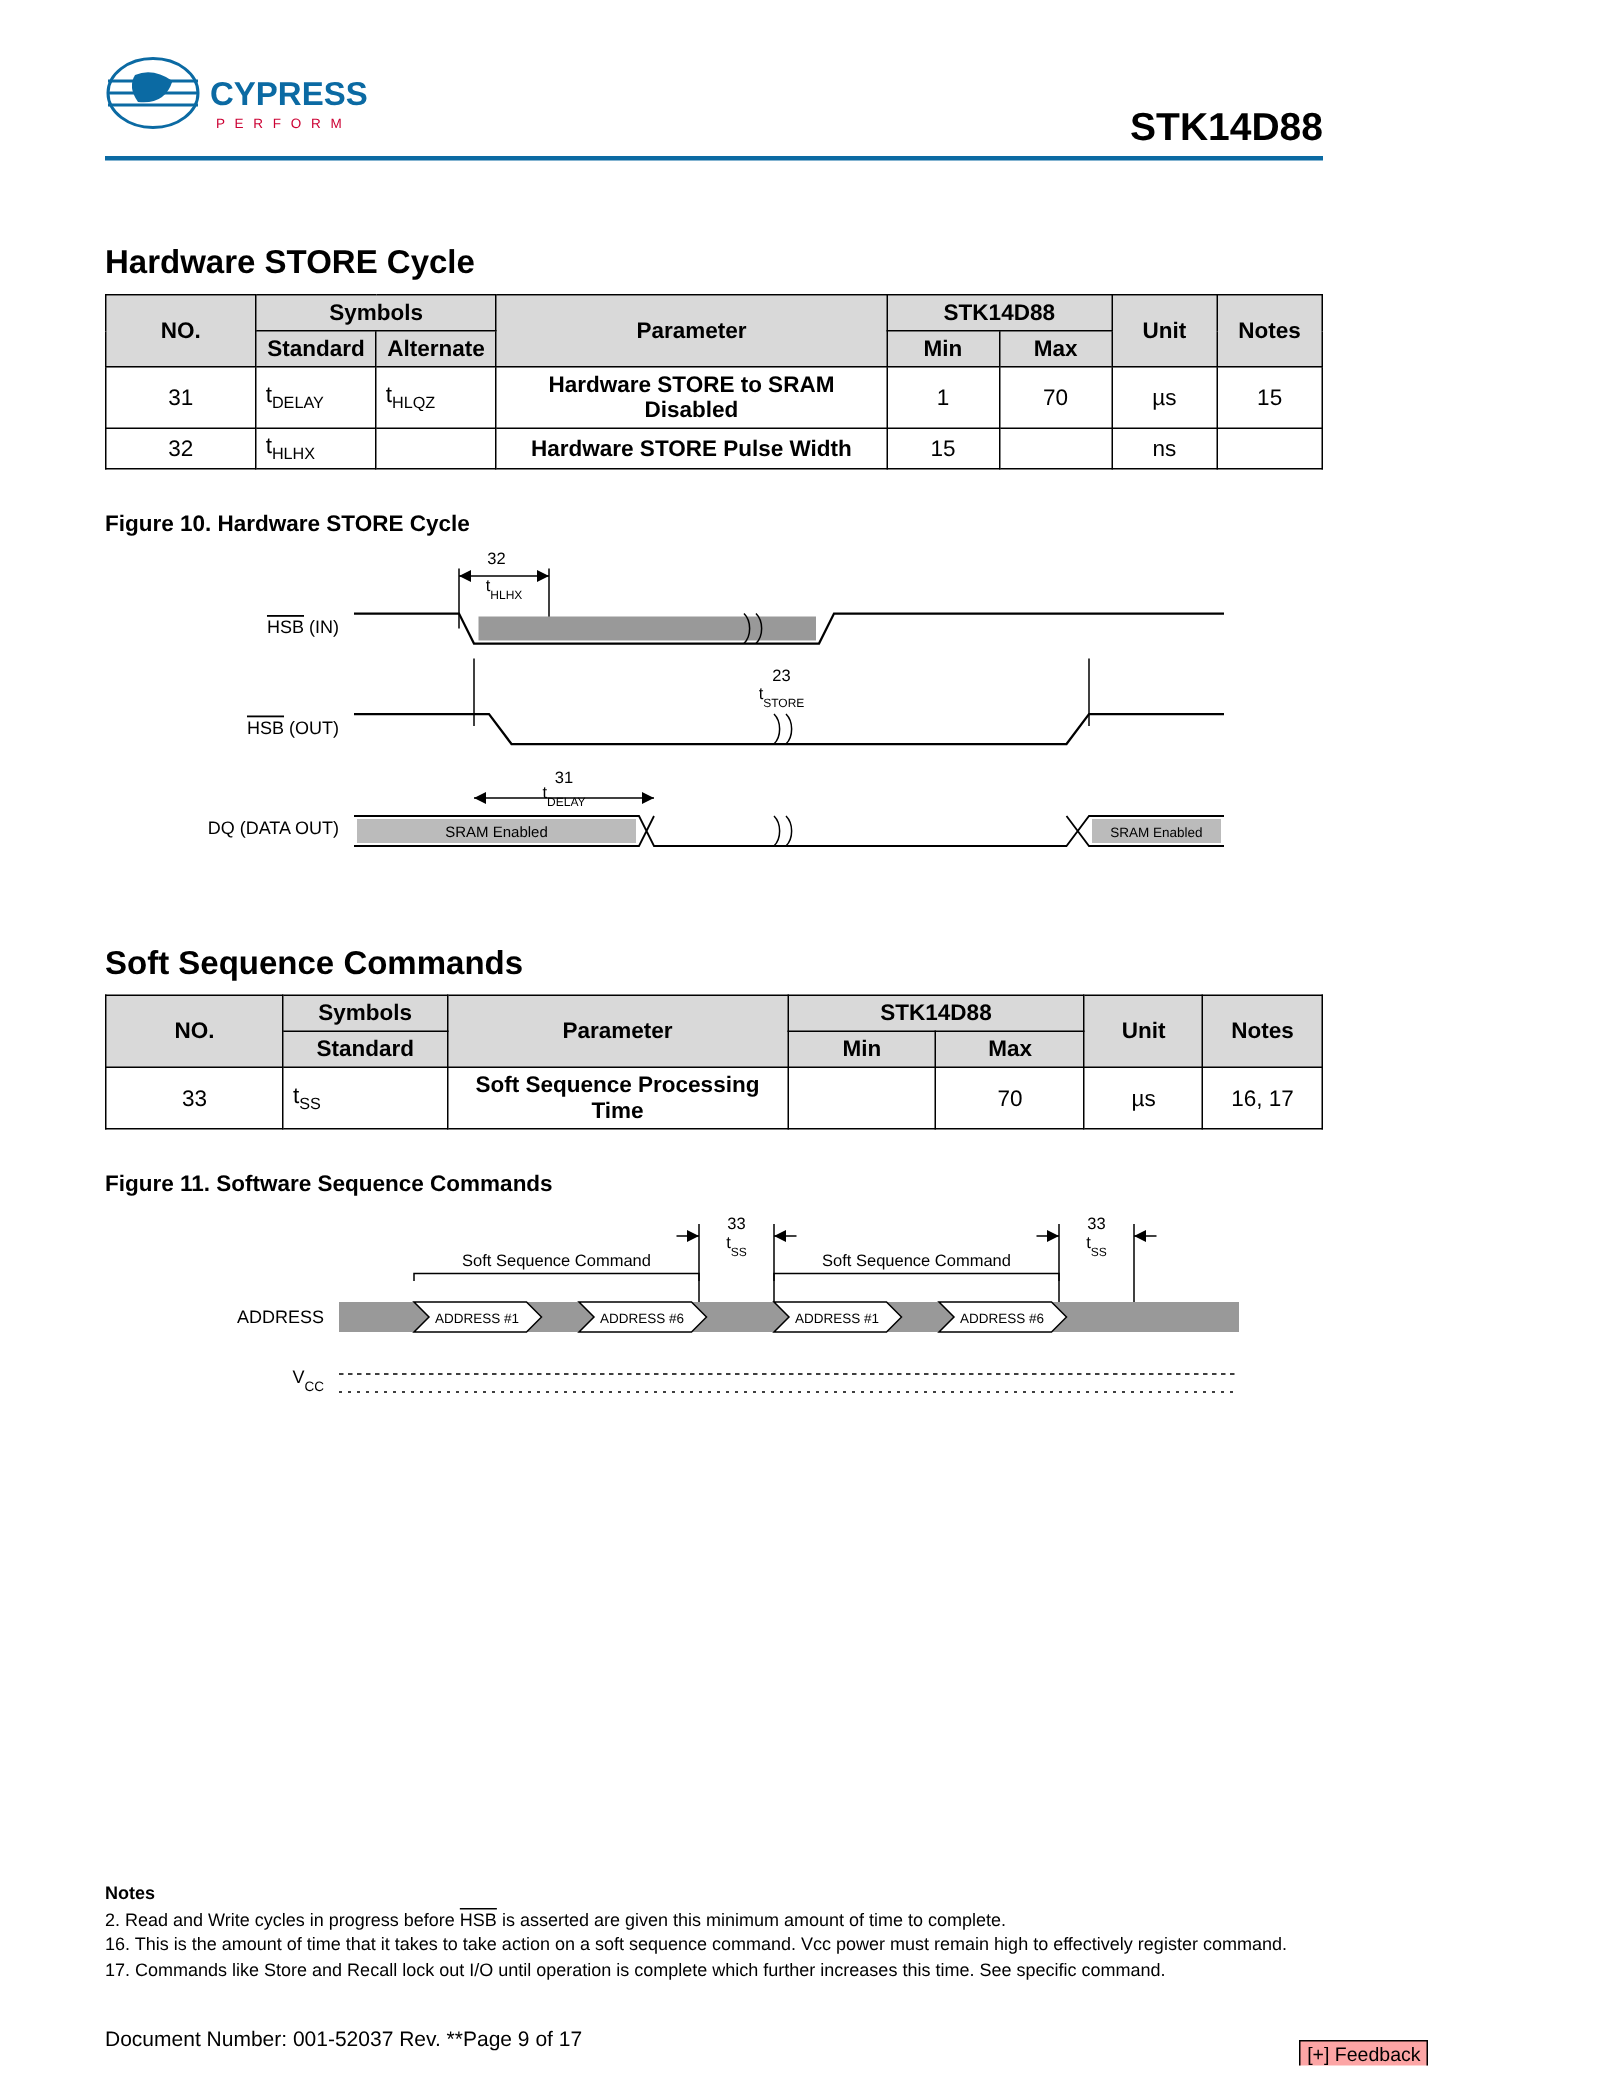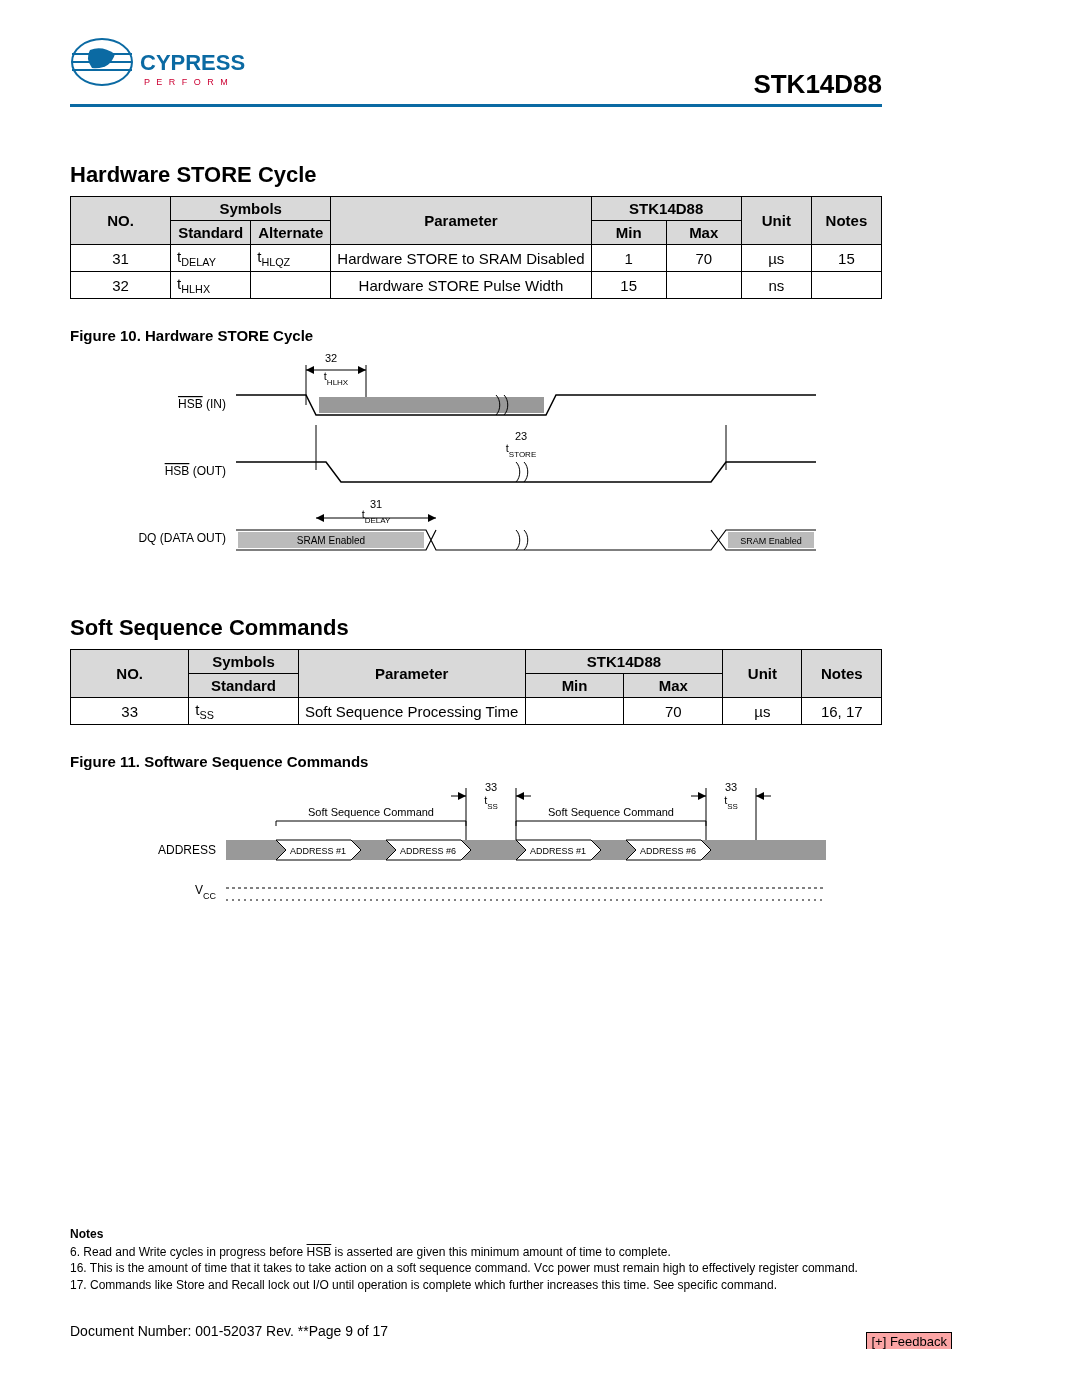--- a/index.html
+++ b/index.html
@@ -45,21 +45,21 @@
   table.spec th, table.spec td {
     border: 1px solid #000;
     padding: 3px 6px;
     text-align: center;
     vertical-align: middle;
   }
   table.spec th {
     background: #d9d9d9;
     font-weight: bold;
   }
-  .param-cell { text-align: center; }
+  .param-cell { text-align: center; font-weight: bold; }
   .sym-cell { text-align: left !important; padding-left: 4px; }
   .figure-caption {
     text-align: left;
     font-weight: bold;
     font-size: 15px;
     margin: 28px 0 6px 0;
   }
   .timing-diagram {
     display: block;
     margin: 0 auto;
@@ -269,21 +269,21 @@
     <text x="442" y="78" font-size="9" text-anchor="middle">ADDRESS #1</text>
     <text x="552" y="78" font-size="9" text-anchor="middle">ADDRESS #6</text>
 
     <text x="100" y="118" font-size="12" text-anchor="end"><tspan>V</tspan><tspan font-size="9" baseline-shift="sub">CC</tspan></text>
     <line x1="110" y1="112" x2="710" y2="112" stroke="#000" stroke-dasharray="3,3"></line>
     <line x1="110" y1="124" x2="710" y2="124" stroke="#000" stroke-dasharray="2,4"></line>
   </svg>
 
   <div class="notes-block">
     <div class="notes-head">Notes</div>
-    <div><span>6. Read and Write cycles in progress before </span><span class="over">HSB</span><span> is asserted are given this minimum amount of time to complete.</span></div>
+    <div><span>2. Read and Write cycles in progress before </span><span class="over">HSB</span><span> is asserted are given this minimum amount of time to complete.</span></div>
     <div>16. This is the amount of time that it takes to take action on a soft sequence command. Vcc power must remain high to effectively register command.</div>
     <div>17. Commands like Store and Recall lock out I/O until operation is complete which further increases this time. See specific command.</div>
   </div>
 
   <div class="footer-row">
     <div>Document Number: 001-52037 Rev. **</div>
     <div>Page 9 of 17</div>
   </div>
 
   <div class="feedback-btn">[+] Feedback</div>

